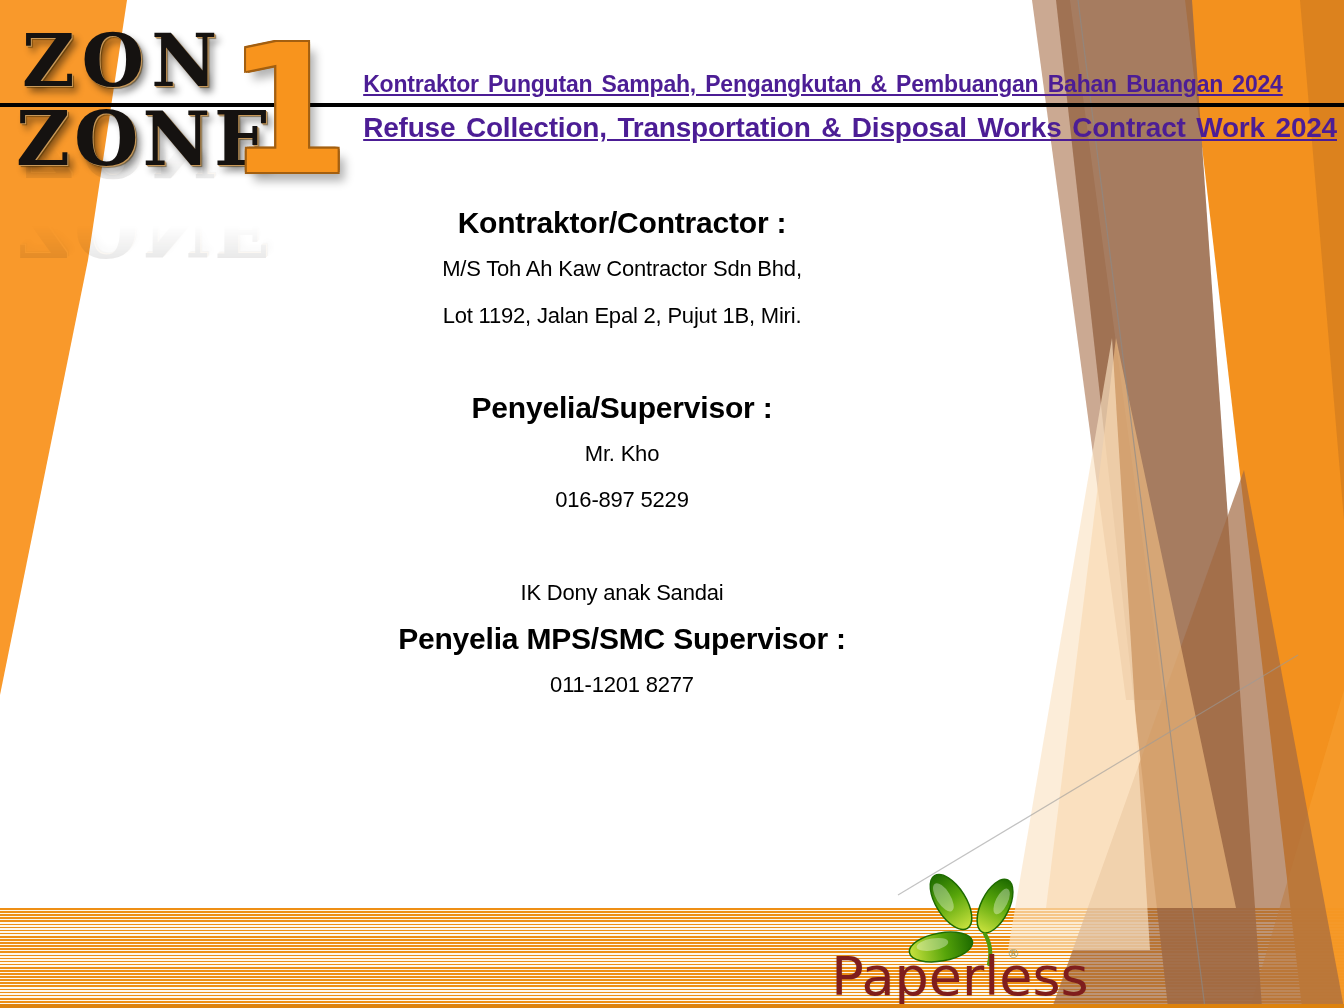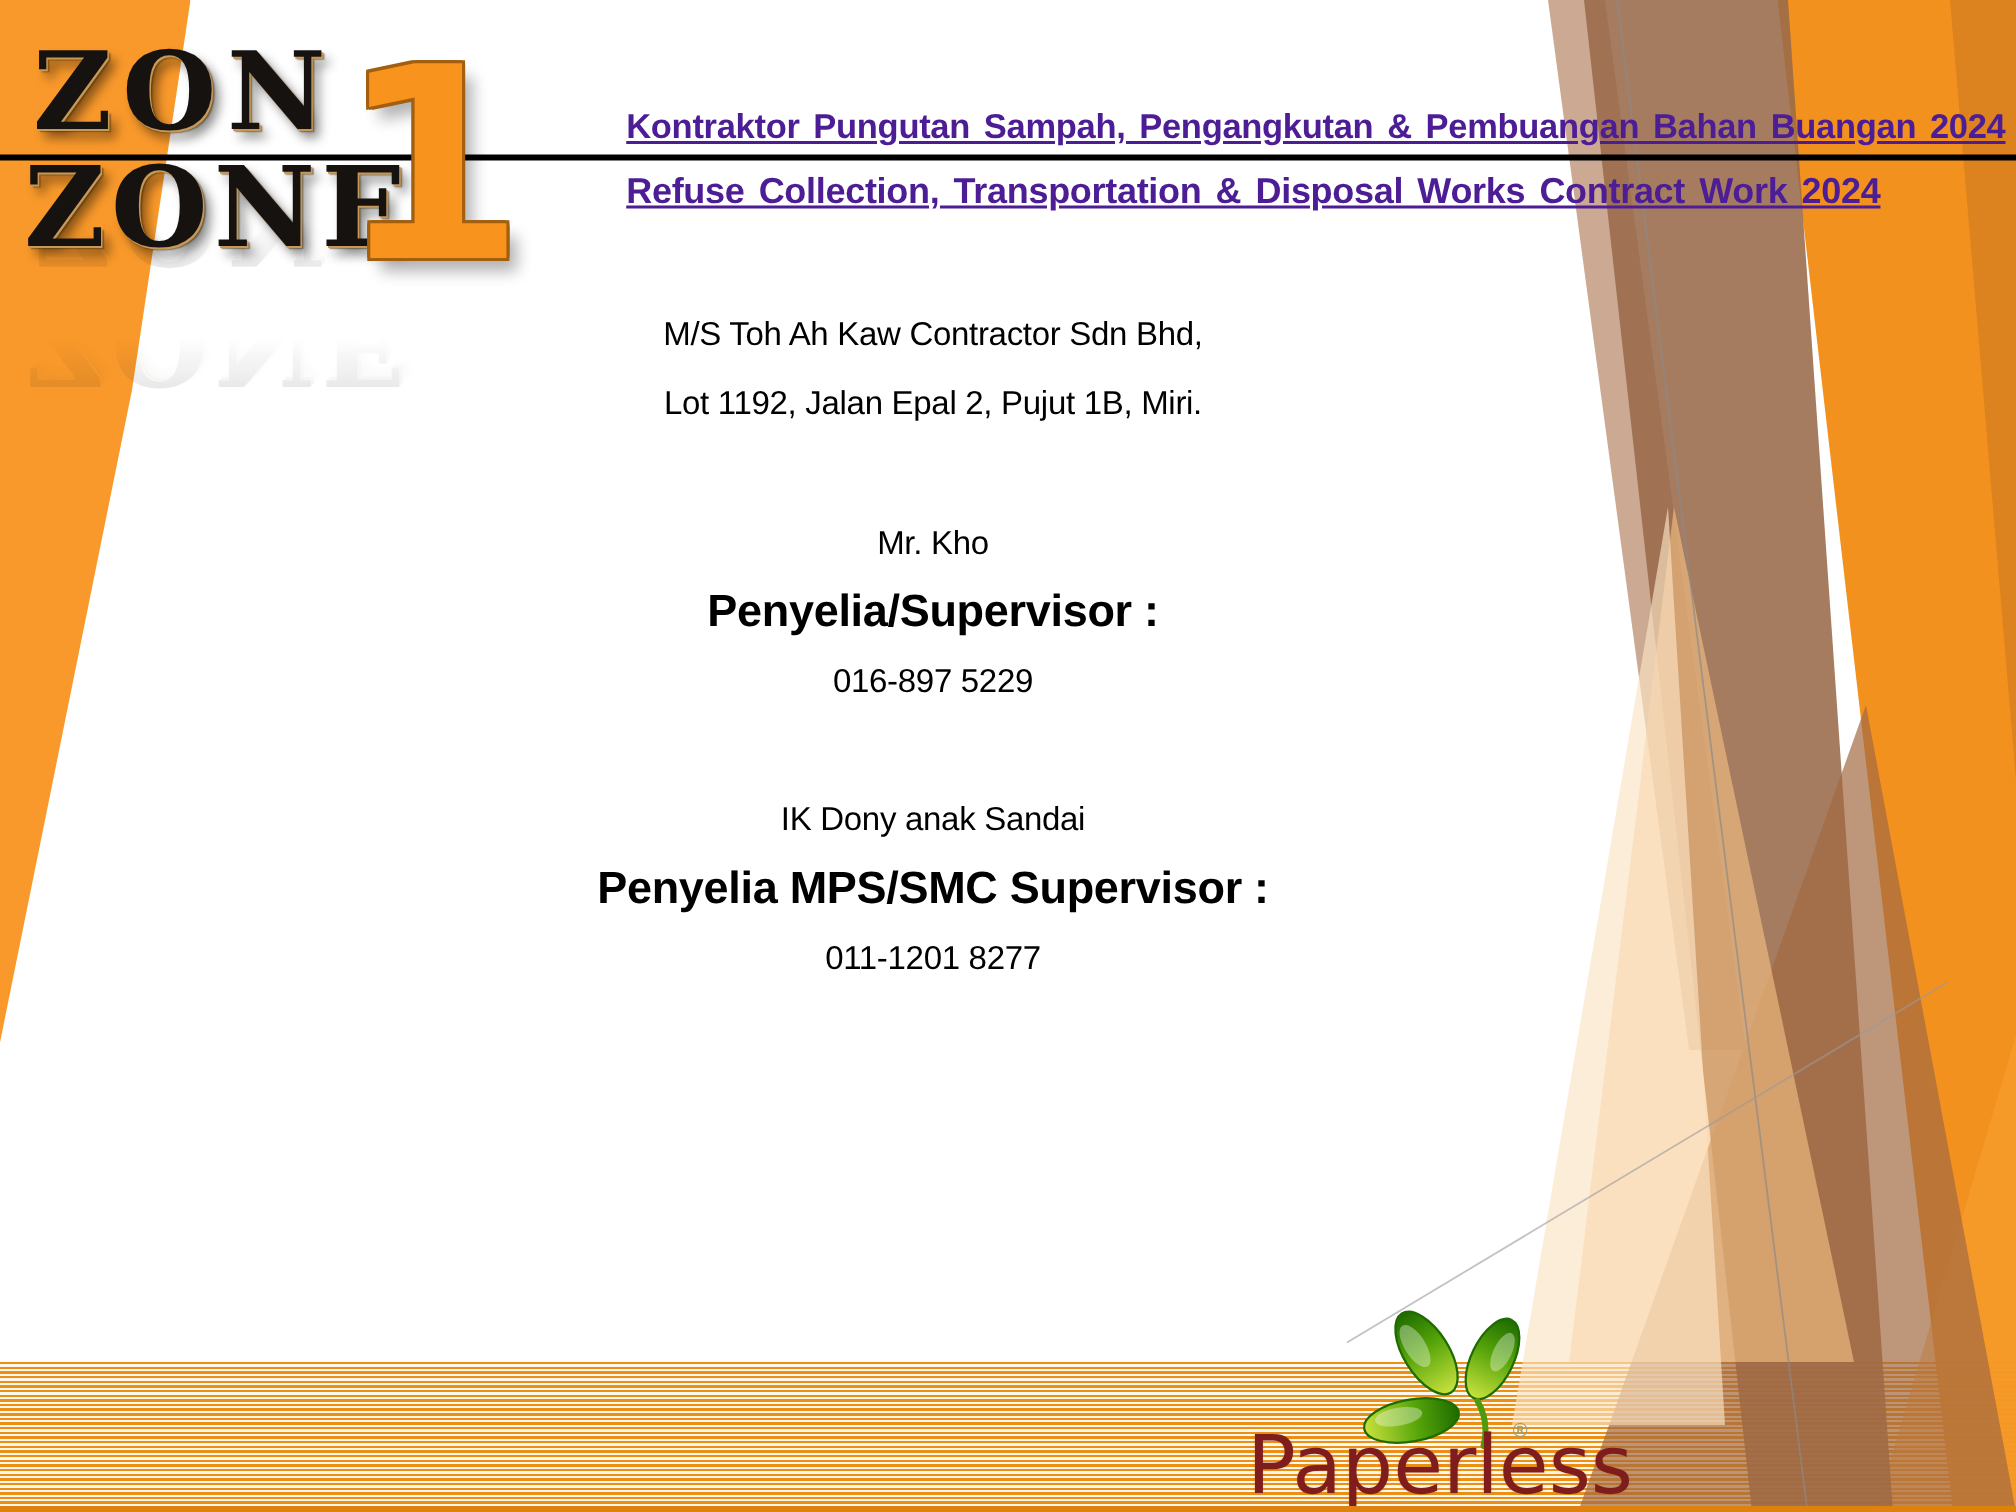--- a/index.html
+++ b/index.html
@@ -60,21 +60,21 @@
     font-family:"DejaVu Sans",sans-serif;font-weight:bold;font-size:178px;line-height:1;
     color:#F8941D;
     text-shadow:-2px 0 0 #A35F10,2px 0 0 #A35F10,0 -2px 0 #A35F10,0 2px 0 #A35F10,
       2px 2px 0 #A35F10,-2px 2px 0 #A35F10,2px -2px 0 #A35F10,-2px -2px 0 #A35F10,
       7px 9px 10px rgba(0,0,0,.3);
   }
   
   .titles{position:absolute;right:7px;top:71px;z-index:4;
     font-weight:bold;color:#4c1d95;letter-spacing:-0.2px;word-spacing:3px;white-space:nowrap;text-decoration:underline;}
   .title-line1{font-size:23px;line-height:27px;margin-bottom:16px;}
-  .title-line2{font-size:24px;line-height:27px;}
+  .title-line2{font-size:28px;line-height:27px;}
   
   .content{position:absolute;left:120px;right:220px;top:200px;z-index:4;text-align:center;
     color:#000;}
   .sec{margin-bottom:46px;}
   .sec .line{height:46.3px;line-height:46.3px;font-size:22px;letter-spacing:-0.2px;}
   .sec .heading{font-weight:bold;font-size:30px;}
   
   .paperless{position:absolute;left:810px;top:856px;width:300px;height:152px;z-index:6;}
   .leaves{position:absolute;left:93px;top:6px;width:136px;height:104px;}
   .brand{
@@ -113,26 +113,27 @@
   </div>
   <div class="zone-one">1</div>
 
   <div class="titles">
     <div class="title-line1">Kontraktor Pungutan Sampah, Pengangkutan &amp; Pembuangan Bahan Buangan 2024</div>
     <div class="title-line2">Refuse Collection, Transportation &amp; Disposal Works Contract Work 2024</div>
   </div>
 
   <div class="content">
     <div class="sec">
+      <div class="line heading">Kontraktor/Contractor :</div>
       <div class="line">M/S Toh Ah Kaw Contractor Sdn Bhd,</div>
       <div class="line">Lot 1192, Jalan Epal 2, Pujut 1B, Miri.</div>
     </div>
     <div class="sec">
+      <div class="line heading">Penyelia/Supervisor :</div>
       <div class="line">Mr. Kho</div>
-      <div class="line heading">Penyelia/Supervisor :</div>
       <div class="line">016-897 5229</div>
     </div>
     <div class="sec">
       <div class="line">IK Dony anak Sandai</div>
       <div class="line heading">Penyelia MPS/SMC Supervisor :</div>
       <div class="line">011-1201 8277</div>
     </div>
   </div>
 
   <div class="paperless">

